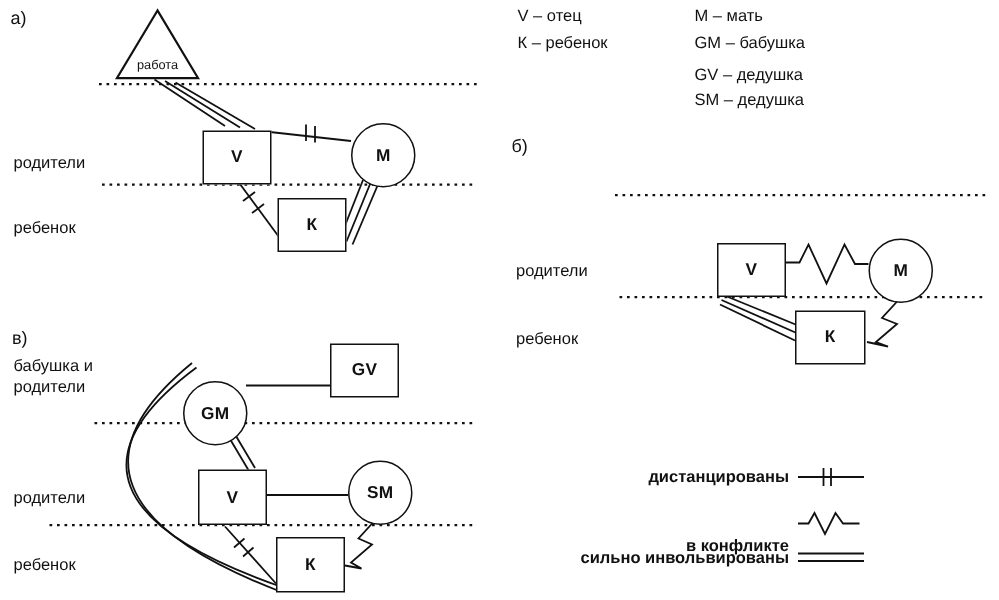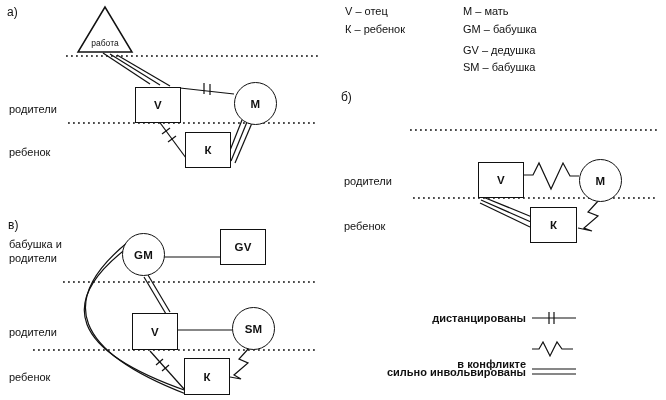--- a/index.html
+++ b/index.html
@@ -124,41 +124,41 @@
     </div>
   <div class="node" style="left:185px;top:132px;width:46px;height:36px">
       <span>К</span>
     </div>
 
   <div class="lbl" style="left:345px;top:5px">V – отец</div>
   <div class="lbl" style="left:345px;top:23px">К – ребенок</div>
   <div class="lbl" style="left:463px;top:5px">M – мать</div>
   <div class="lbl" style="left:463px;top:23px">GM – бабушка</div>
   <div class="lbl" style="left:463px;top:44px">GV – дедушка</div>
-  <div class="lbl" style="left:463px;top:61px">SM –  бабушка</div>
+  <div class="lbl" style="left:463px;top:61px">SM –  дедушка</div>
 
   <div class="lbl panel-tag" style="left:341px;top:91px">б)</div>
   <div class="lbl" style="left:344px;top:175px">родители</div>
   <div class="lbl" style="left:344px;top:220px">ребенок</div>
   <div class="node" style="left:478px;top:162px;width:46px;height:36px">
       <span>V</span>
     </div>
   <div class="node circle" style="left:579px;top:159px;width:43px;height:43px">
       <span>M</span>
     </div>
   <div class="node" style="left:530px;top:207px;width:47px;height:36px">
       <span>К</span>
     </div>
 
   <div class="lbl panel-tag" style="left:8px;top:219px">в)</div>
   <div class="lbl" style="left:9px;top:238px">бабушка и</div>
   <div class="lbl" style="left:9px;top:252px">родители</div>
   <div class="lbl" style="left:9px;top:326px">родители</div>
   <div class="lbl" style="left:9px;top:371px">ребенок</div>
-  <div class="node circle" style="left:122px;top:233px;width:43px;height:43px">
+  <div class="node circle" style="left:122px;top:254px;width:43px;height:43px">
       <span>GM</span>
     </div>
   <div class="node" style="left:220px;top:229px;width:46px;height:36px">
       <span>GV</span>
     </div>
   <div class="node" style="left:132px;top:313px;width:46px;height:37px">
       <span>V</span>
     </div>
   <div class="node circle" style="left:232px;top:307px;width:43px;height:43px">
       <span>SM</span>

